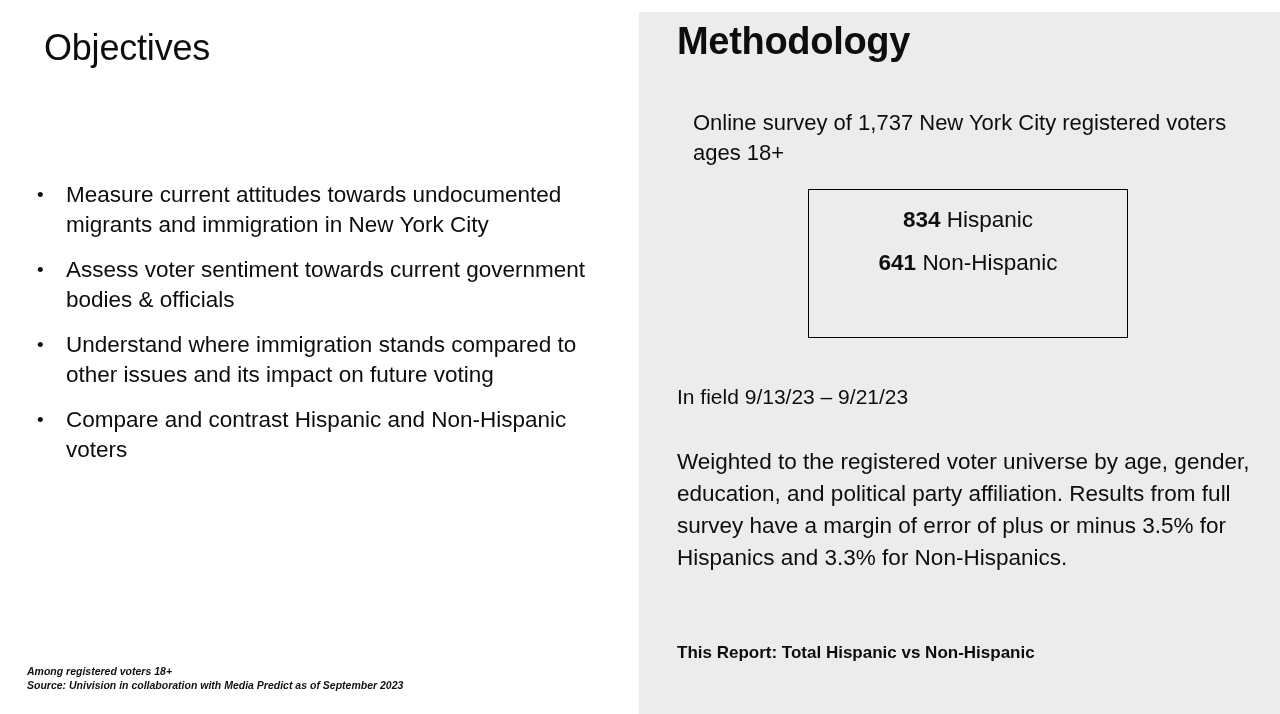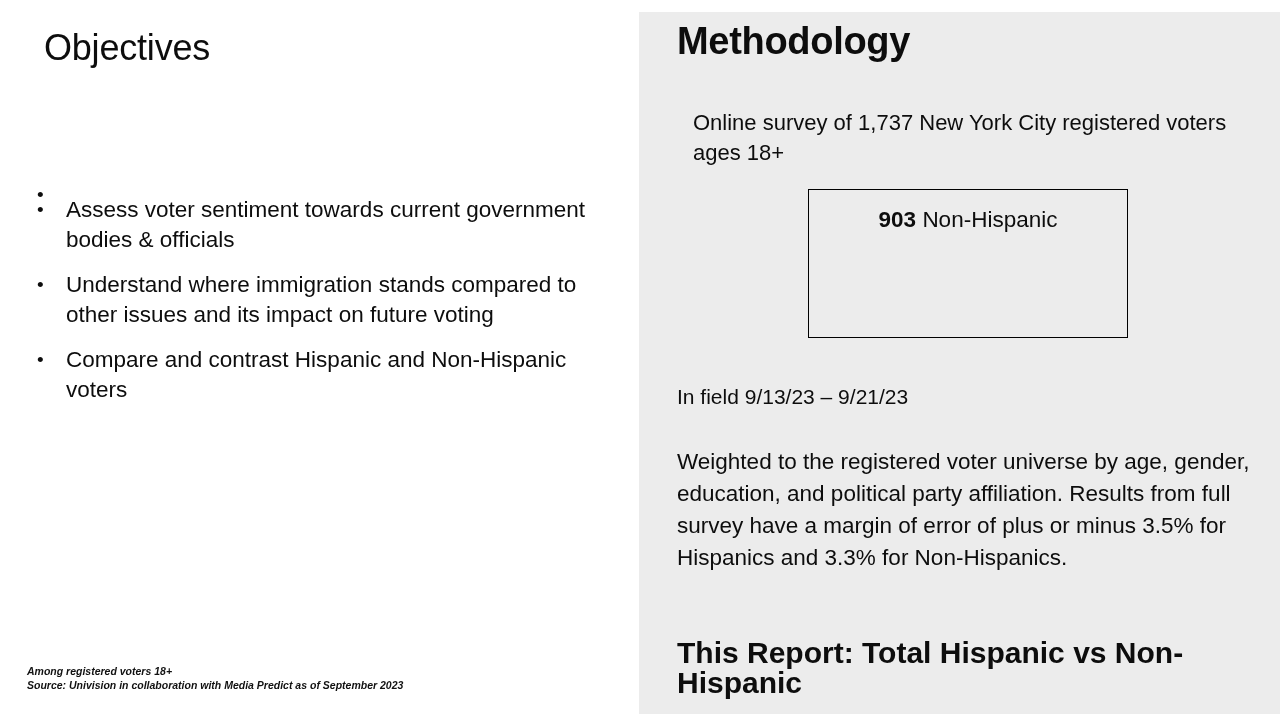--- a/index.html
+++ b/index.html
@@ -139,37 +139,38 @@
     top: 434px;
     width: 580px;
     font-size: 22.5px;
     line-height: 32px;
     color: #0d0d0d;
   }
   .report-line {
     position: absolute;
     left: 38px;
     top: 626px;
-    font-size: 30px;
+    font-size: 17px;
     font-weight: bold;
     line-height: 30px;
     color: #0d0d0d;
   }
 </style>
 </head>
 <body>
 
 <div class="slide">
 
   <div class="left-panel">
     <div class="left-title">Objectives</div>
 
     <ul class="bullets">
       <li>
         <span class="dot">•</span>
+        <span>Measure current attitudes towards undocumented migrants and immigration in New York City</span>
       </li>
       <li>
         <span class="dot">•</span>
         <span>Assess voter sentiment towards current government bodies &amp; officials</span>
       </li>
       <li>
         <span class="dot">•</span>
         <span>Understand where immigration stands compared to other issues and its impact on future voting</span>
       </li>
       <li>
@@ -184,21 +185,25 @@
     </div>
   </div>
 
   <div class="right-panel">
     <div class="right-title">Methodology</div>
 
     <div class="survey-desc">Online survey of 1,737 New York City registered voters ages 18+</div>
 
     <div class="a18-box">
       <div class="a18-row">
-        <span class="num">903</span>
+        <span class="num">834</span>
+        <span>Hispanic</span>
+      </div>
+      <div class="a18-row">
+        <span class="num">641</span>
         <span>Non-Hispanic</span>
       </div>
     </div>
 
     <div class="field-dates">In field 9/13/23 – 9/21/23</div>
 
     <div class="weighting">Weighted to the registered voter universe by age, gender, education, and political party affiliation. Results from full survey have a margin of error of plus or minus 3.5% for Hispanics and 3.3% for Non-Hispanics.</div>
 
     <div class="report-line">This Report: Total Hispanic vs Non-Hispanic</div>
   </div>

